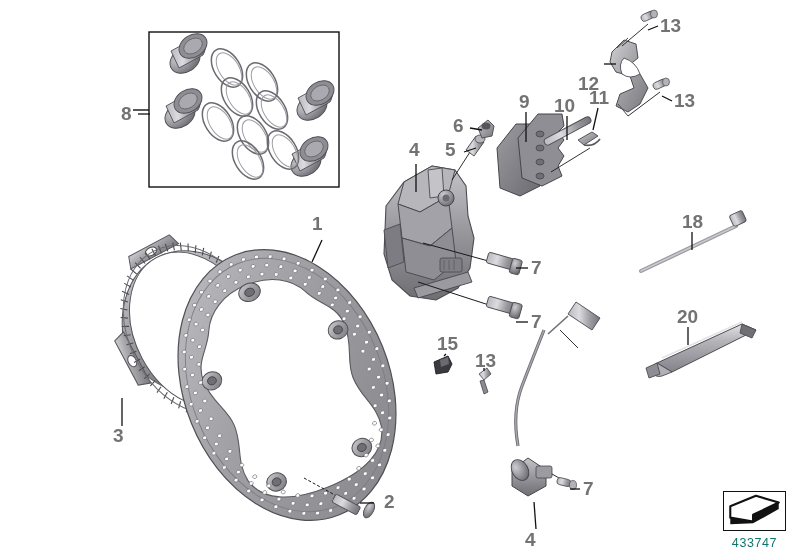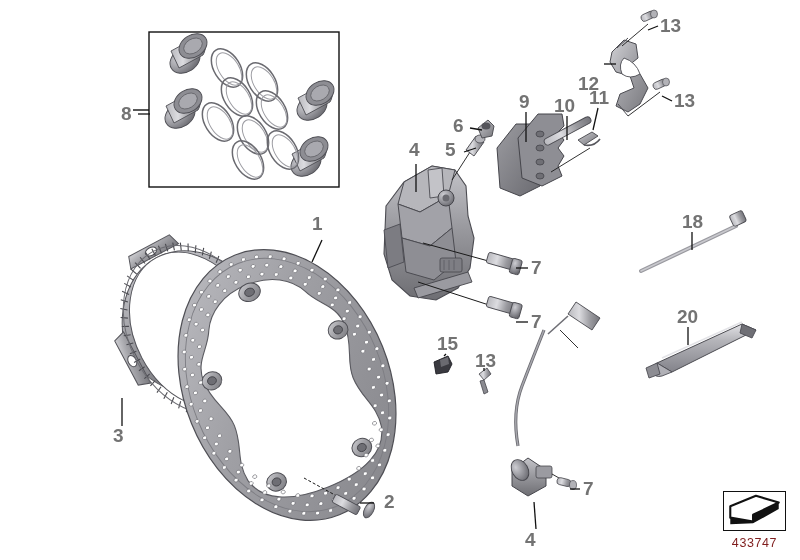--- a/index.html
+++ b/index.html
@@ -21,21 +21,21 @@
     font-size:19px;
     color:#737373;
     line-height:1;
     white-space:nowrap;
     user-select:none;
   }
   .partnum{
     position:absolute;
     font-family:"Liberation Sans", sans-serif;
     font-size:12.5px;
-    color:#7f1d1d;
+    color:#0f766e;
     letter-spacing:.6px;
   }
   .logobox{
     position:absolute;
     border:1.6px solid #111;
     background:#fff;
     box-sizing:border-box;
   }
 </style>
 </head>

